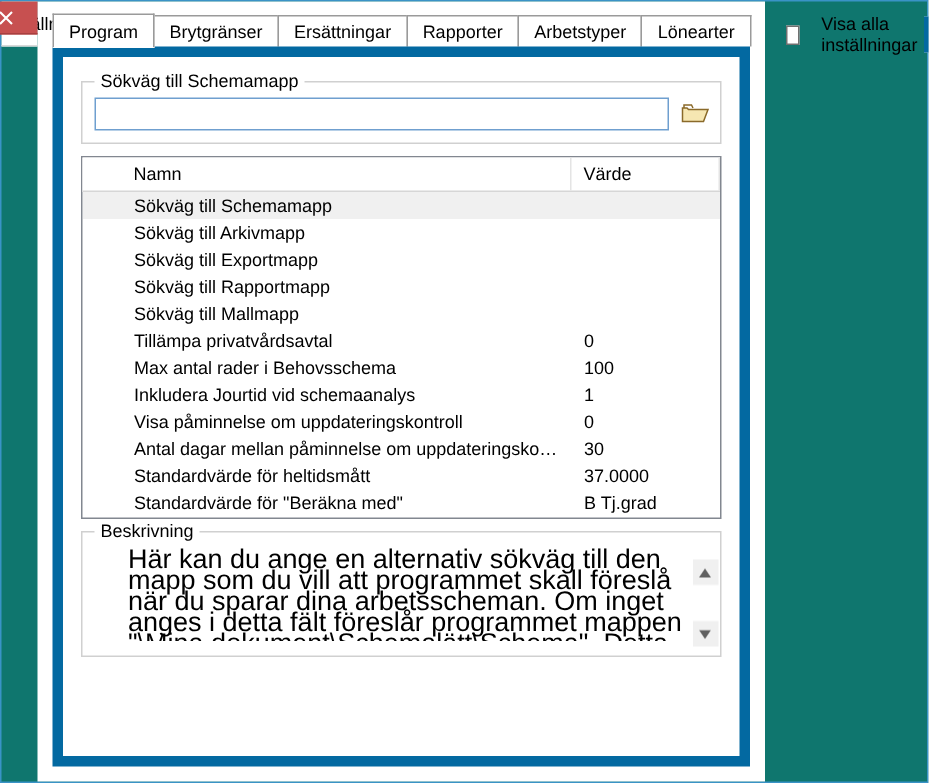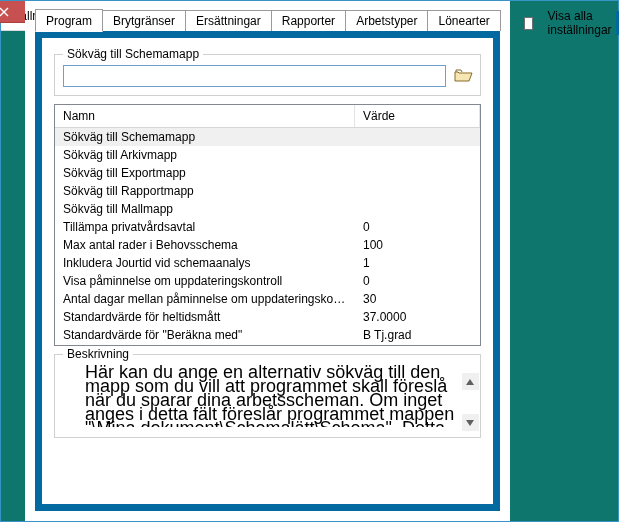--- a/index.html
+++ b/index.html
@@ -111,21 +111,21 @@
   .list-header {
     display:flex;
     background:#fff;
     border-bottom:1px solid #d6d6d6;
   }
   .list-header .col {
     padding:4px 8px;
     font-size:12px;
     border-right:1px solid #e4e4e4;
   }
-  .col-name { flex:0 0 300px; }
+  .col-name { flex:0 0 300px;margin-left:26px; }
   .col-value { flex:1; }
   .list-body {
     flex:1; overflow:auto;
   }
   .row {
     display:flex;
     padding:1px 0;
     cursor:default;
   }
   .row.selected { background:#f0f0f0; }

